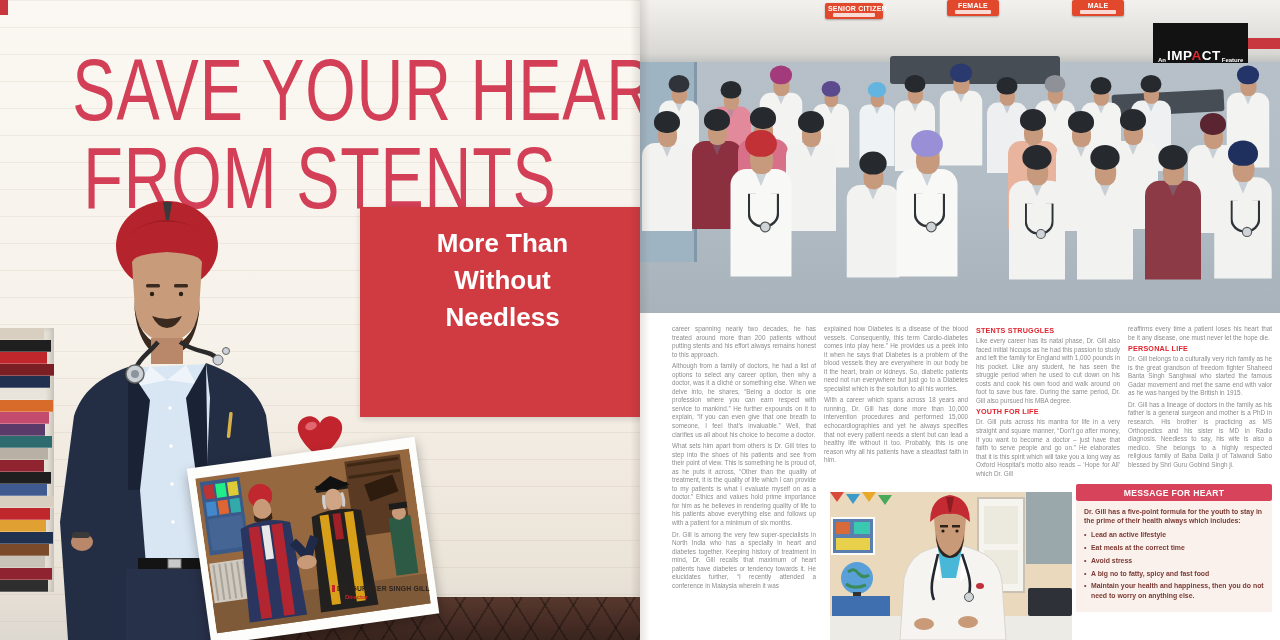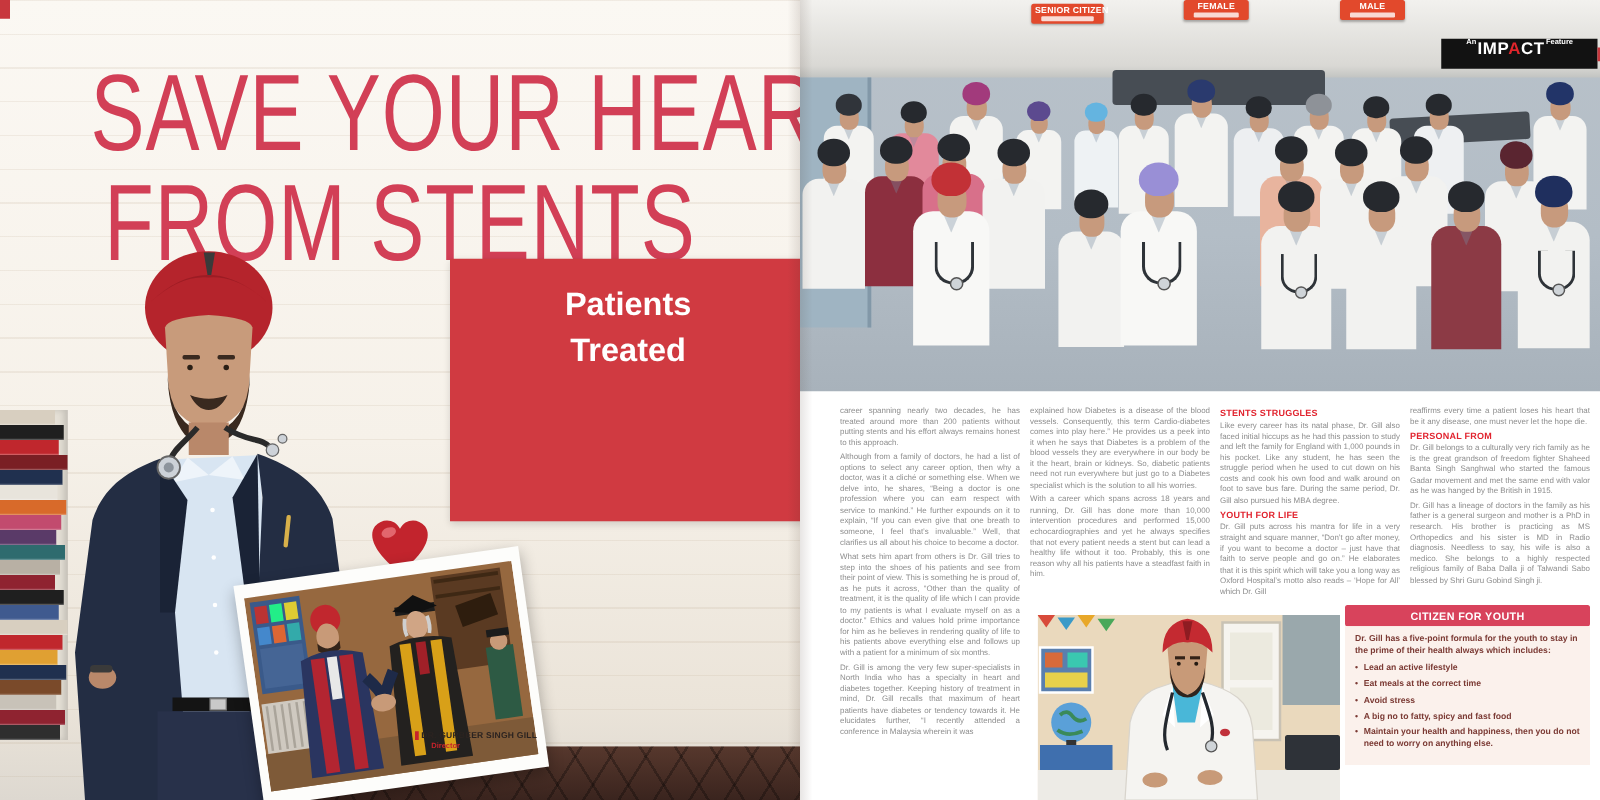--- a/index.html
+++ b/index.html
@@ -71,22 +71,22 @@
   .pf{width:19px;height:23px;background:#c79a7d;border-radius:42%;margin-top:-9px;z-index:1;}
   .pb{width:50px;height:88px;border-radius:13px 13px 0 0;margin-top:-4px;position:relative;}
   .pb::before{content:"";position:absolute;left:19px;top:0;width:12px;height:14px;
     background:rgba(120,140,160,.35);clip-path:polygon(0 0,100% 0,50% 100%);}
   .ps{position:absolute;top:52px;left:14px;width:22px;height:26px;border:2px solid #2e3338;
     border-top:none;border-radius:0 0 12px 12px;z-index:3;}
   .ps::after{content:"";position:absolute;left:8px;bottom:-6px;width:7px;height:7px;
     background:#cfd4d8;border:1px solid #555;border-radius:50%;}
 
   .badge{position:absolute;left:513px;top:31px;width:127px;height:24px;display:flex;align-items:center;}
-  .badge-black{background:#121212;color:#fff;height:24px;display:flex;align-items:flex-start;
-    padding:0 20px;flex:0 0 auto;}
+  .badge-black{background:#121212;color:#fff;height:40px;display:flex;align-items:flex-end;
+    padding:0 5px;flex:0 0 auto;}
   .badge-an{font-size:6px;font-weight:bold;margin-right:1px;}
   .badge-brand{font-size:13.5px;font-weight:bold;letter-spacing:.5px;}
   .badge-a{color:#e0252b;}
   .badge-feature{font-size:6px;font-weight:bold;margin-left:1px;}
   .badge-strip{flex:1;height:11px;background:#c8373d;}
 
   .col{position:absolute;top:325px;width:144px;font-size:6.35px;line-height:8.55px;color:#8d8d8d;
     text-align:justify;}
   .col p{margin:0 0 3px;}
   .col-1{left:32px;} .col-2{left:184px;} .col-3{left:336px;} .col-4{left:488px;}
@@ -176,22 +176,23 @@
         <path d="M180,152 C198,164 210,160 216,168" stroke="#2a2a2a" stroke-width="4.5" fill="none"></path>
         <circle cx="218" cy="170" r="5" fill="#cdd2d8" stroke="#666" stroke-width="1"></circle>
         <circle cx="226" cy="161" r="3.5" fill="#cdd2d8" stroke="#666" stroke-width="1"></circle>
         <rect x="228" y="222" width="3.5" height="26" rx="1.5" fill="#d8b04a" transform="rotate(6 230 235)"></rect>
         <ellipse cx="82" cy="352" rx="11" ry="9" fill="#b9886a"></ellipse>
         <rect x="72" y="342" width="18" height="6" rx="3" fill="#3a3a3a"></rect>
       </svg>
     </div>
 
     <div class="stat-box">
-      <div class="stat-line">Patients</div>
-      <div class="stat-line">Treated</div>
+      <div class="stat-line">More Than</div>
+      <div class="stat-line">Without</div>
+      <div class="stat-line">Needless</div>
     </div>
 
     <div class="heart-model">
       <svg viewBox="0 0 58 54" width="58" height="54">
         <ellipse cx="29" cy="48" rx="24" ry="4" fill="rgba(0,0,0,.18)"></ellipse>
         <path d="M29,46 C9,31 3,17 9,9 C15,2 25,3 29,11 C33,3 43,2 49,9 C55,17 49,31 29,46 Z" fill="#c2242d"></path>
         <ellipse cx="20" cy="14" rx="6" ry="4" fill="#e2666d" transform="rotate(-20 20 14)"></ellipse>
       </svg>
     </div>
 
@@ -431,21 +432,21 @@
       <p>With a career which spans across 18 years and running, Dr. Gill has done more than 10,000 intervention procedures and performed 15,000 echocardiographies and yet he always specifies that not every patient needs a stent but can lead a healthy life without it too. Probably, this is one reason why all his patients have a steadfast faith in him.</p>
     </div>
     <div class="col col-3">
       <div class="art-h">STENTS STRUGGLES</div>
       <p>Like every career has its natal phase, Dr. Gill also faced initial hiccups as he had this passion to study and left the family for England with 1,000 pounds in his pocket. Like any student, he has seen the struggle period when he used to cut down on his costs and cook his own food and walk around on foot to save bus fare. During the same period, Dr. Gill also pursued his MBA degree.</p>
       <div class="art-h">YOUTH FOR LIFE</div>
       <p>Dr. Gill puts across his mantra for life in a very straight and square manner, “Don’t go after money, if you want to become a doctor – just have that faith to serve people and go on.” He elaborates that it is this spirit which will take you a long way as Oxford Hospital’s motto also reads – ‘Hope for All’ which Dr. Gill</p>
     </div>
     <div class="col col-4">
       <p>reaffirms every time a patient loses his heart that be it any disease, one must never let the hope die.</p>
-      <div class="art-h">PERSONAL FROM</div>
+      <div class="art-h">PERSONAL LIFE</div>
       <p>Dr. Gill belongs to a culturally very rich family as he is the great grandson of freedom fighter Shaheed Banta Singh Sanghwal who started the famous Gadar movement and met the same end with valor as he was hanged by the British in 1915.</p>
       <p>Dr. Gill has a lineage of doctors in the family as his father is a general surgeon and mother is a PhD in research. His brother is practicing as MS Orthopedics and his sister is MD in Radio diagnosis.  Needless to say, his wife is also a medico. She belongs to a highly respected religious family of Baba Dalla ji of Talwandi Sabo blessed by Shri Guru Gobind Singh ji.</p>
     </div>
 
     <div class="desk-photo">
       <svg viewBox="0 0 242 148">
         <rect width="242" height="148" fill="#ead9bd"></rect>
         <polygon points="0,0 14,0 7,10" fill="#d84a3a"></polygon>
           <polygon points="16,2 30,2 23,12" fill="#3a9ac8"></polygon>
         <polygon points="32,0 46,0 39,10" fill="#e8a82a"></polygon>
@@ -478,21 +479,21 @@
         <path d="M116,5 L124,5 L121,20 L119,20 Z" fill="#8e1c22"></path>
         <path d="M108,62 C103,84 99,96 104,108" stroke="#23282e" stroke-width="2.6" fill="none"></path>
         <path d="M132,62 C138,80 142,90 139,102" stroke="#23282e" stroke-width="2.6" fill="none"></path>
         <circle cx="139" cy="105" r="4.5" fill="#cfd4d8" stroke="#555" stroke-width="1"></circle>
         <ellipse cx="94" cy="132" rx="10" ry="6" fill="#c89a78"></ellipse>
         <ellipse cx="138" cy="130" rx="10" ry="6" fill="#c89a78"></ellipse>
       </svg>
     </div>
 
     <div class="message-box">
-      <div class="mb-title">CITIZEN FOR YOUTH</div>
+      <div class="mb-title">MESSAGE FOR HEART</div>
       <div class="mb-body">
         <p class="mb-intro">Dr. Gill has a five-point formula for the youth to stay in the prime of their health always which includes:</p>
         <ul class="mb-list">
           <li>Lead an active lifestyle</li>
           <li>Eat meals at the correct time</li>
           <li>Avoid stress</li>
           <li>A big no to fatty, spicy and fast food</li>
           <li>Maintain your health and happiness, then you do not need to worry on anything else.</li>
         </ul>
       </div>

